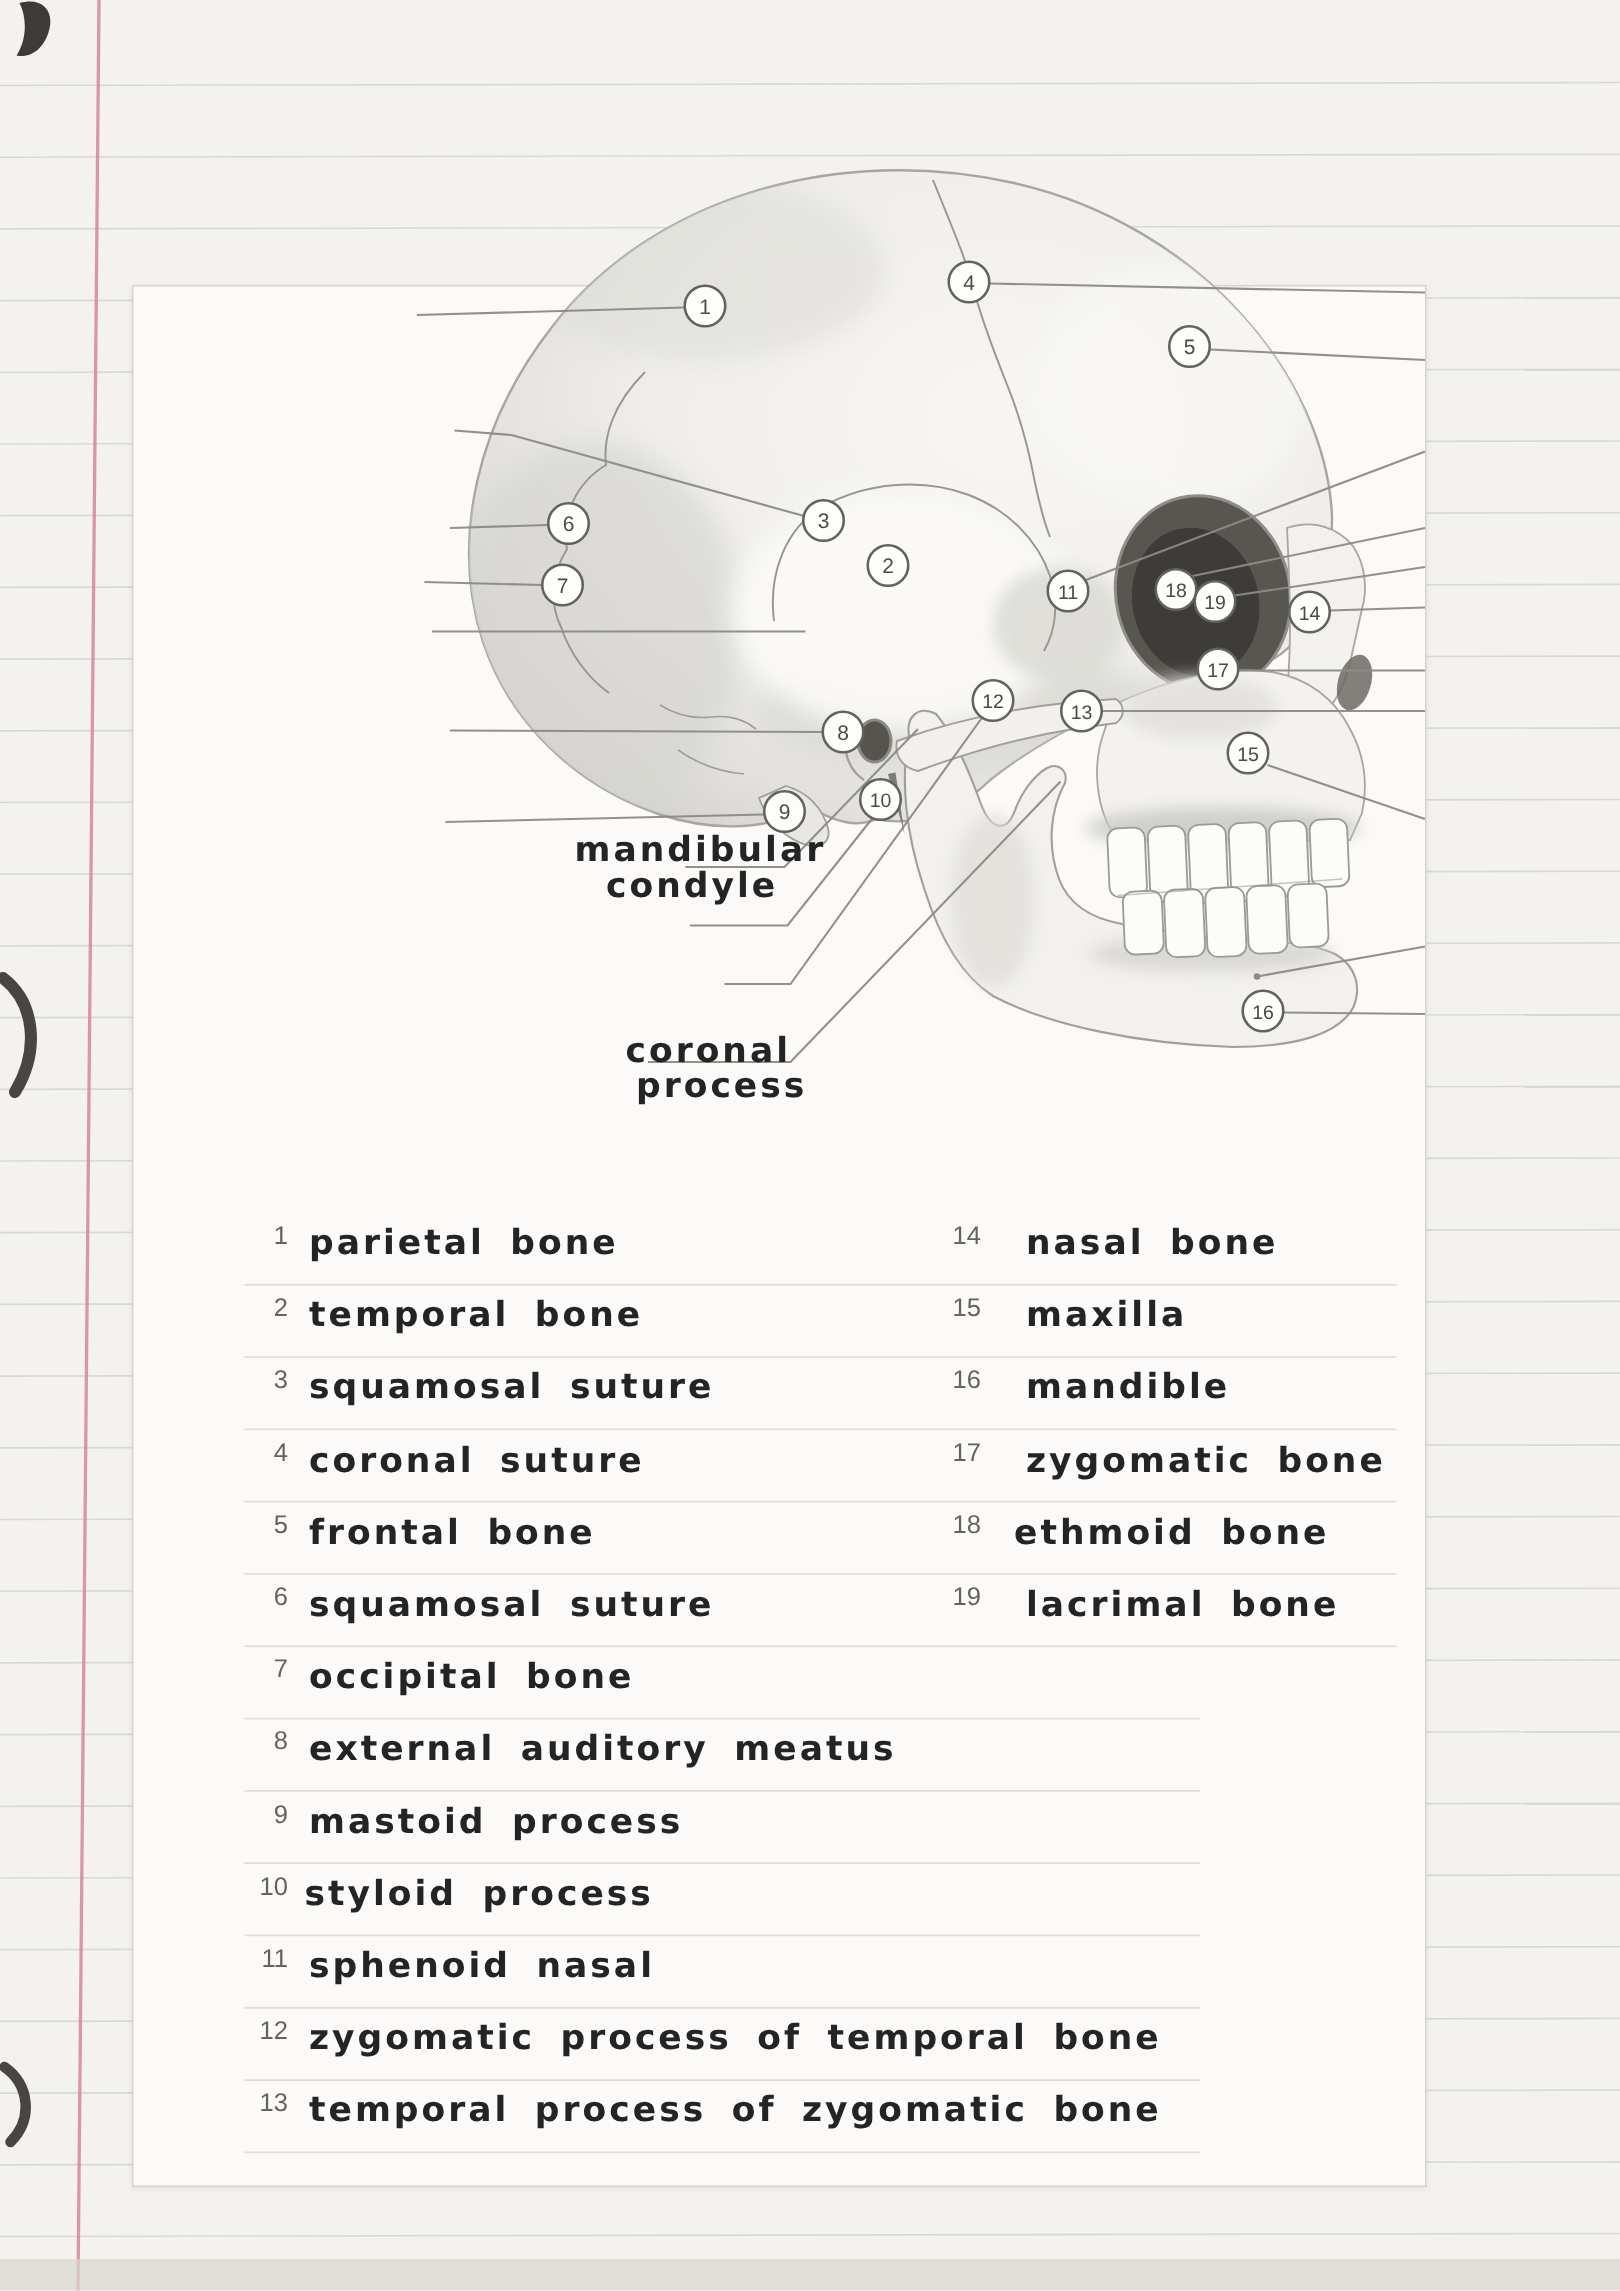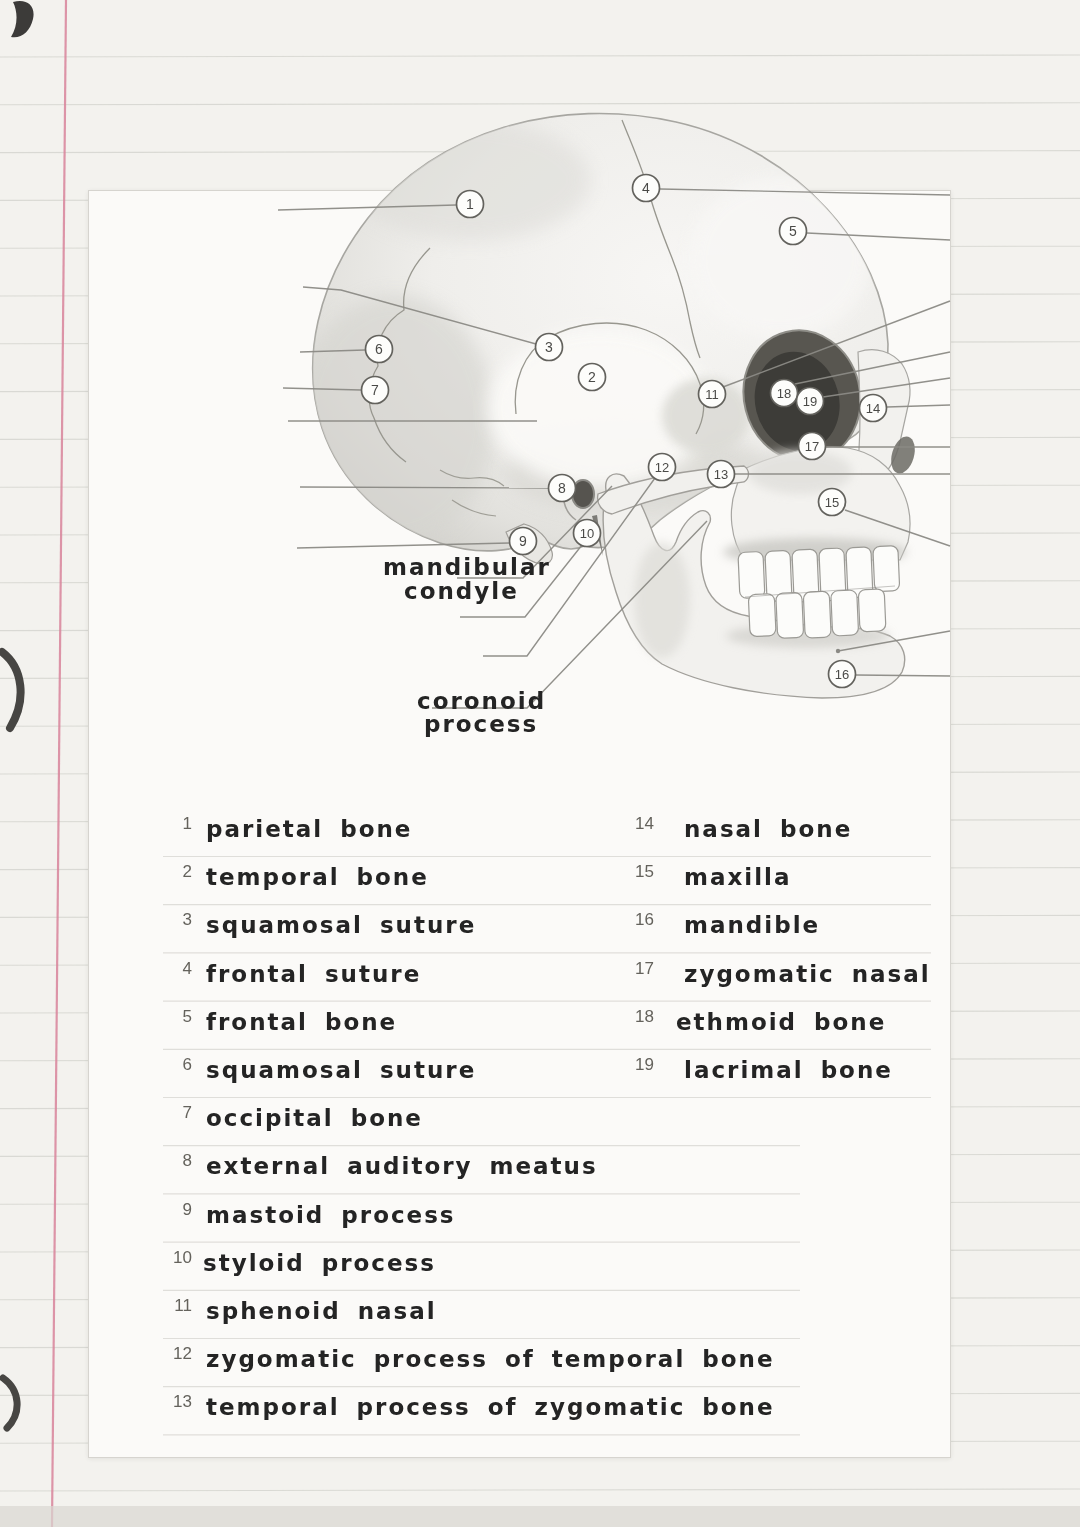--- a/index.html
+++ b/index.html
@@ -282,32 +282,32 @@
           <circle cx="810" cy="401" r="13.5" fill="#fdfdfb" stroke="#63625d" stroke-width="1.7"></circle>
           <text x="810" y="406" text-anchor="middle" font-family="&quot;Liberation Sans&quot;, sans-serif" font-size="13" fill="#4a4a47">19</text>
         </g>
       </g>
   </svg>
 
   <div class="text-layer" id="text-layer">
     <div id="annotations">
         <div class="hand ann-text" style="left: 383px; top: 556px;">mandibular</div>
         <div class="hand ann-text" style="left: 404px; top: 580px;">condyle</div>
-        <div class="hand ann-text" style="left: 417px; top: 690px;">coronoid</div>
+        <div class="hand ann-text" style="left: 417px; top: 690px;">coronal</div>
         <div class="hand ann-text" style="left: 424px; top: 713px;">process</div>
       </div>
     <div id="legend">
         <div class="legend-num" style="left: 164px; top: 815px;">1</div>
         <div class="hand legend-text" style="left: 206px; top: 818px; text-align: center;">parietal bone</div>
         <div class="legend-num" style="left: 164px; top: 863.2px;">2</div>
         <div class="hand legend-text" style="left: 206px; top: 866.2px;">temporal bone</div>
         <div class="legend-num" style="left: 164px; top: 911.4px;">3</div>
         <div class="hand legend-text" style="left: 206px; top: 914.4px;">squamosal suture</div>
         <div class="legend-num" style="left: 164px; top: 959.6px;">4</div>
-        <div class="hand legend-text" style="left: 206px; top: 962.6px;">frontal suture</div>
+        <div class="hand legend-text" style="left: 206px; top: 962.6px;">coronal suture</div>
         <div class="legend-num" style="left: 164px; top: 1007.8px;">5</div>
         <div class="hand legend-text" style="left: 206px; top: 1010.8px;">frontal bone</div>
         <div class="legend-num" style="left: 164px; top: 1056px;">6</div>
         <div class="hand legend-text" style="left: 206px; top: 1059px;">squamosal suture</div>
         <div class="legend-num" style="left: 164px; top: 1104.2px;">7</div>
         <div class="hand legend-text" style="left: 206px; top: 1107.2px;">occipital bone</div>
         <div class="legend-num" style="left: 164px; top: 1152.4px;">8</div>
         <div class="hand legend-text" style="left: 206px; top: 1155.4px;">external auditory meatus</div>
         <div class="legend-num" style="left: 164px; top: 1200.6px;">9</div>
         <div class="hand legend-text" style="left: 206px; top: 1203.6px;">mastoid process</div>
@@ -319,21 +319,21 @@
         <div class="hand legend-text" style="left: 206px; top: 1348.2px;">zygomatic process of temporal bone</div>
         <div class="legend-num" style="left: 164px; top: 1393.4px;">13</div>
         <div class="hand legend-text" style="left: 206px; top: 1396.4px;">temporal process of zygomatic bone</div>
         <div class="legend-num" style="left: 626px; top: 815px;">14</div>
         <div class="hand legend-text" style="left: 684px; top: 818px;">nasal bone</div>
         <div class="legend-num" style="left: 626px; top: 863.2px;">15</div>
         <div class="hand legend-text" style="left: 684px; top: 866.2px;">maxilla</div>
         <div class="legend-num" style="left: 626px; top: 911.4px;">16</div>
         <div class="hand legend-text" style="left: 684px; top: 914.4px; text-align: center;">mandible</div>
         <div class="legend-num" style="left: 626px; top: 959.6px;">17</div>
-        <div class="hand legend-text" style="left: 684px; top: 962.6px;">zygomatic nasal</div>
+        <div class="hand legend-text" style="left: 684px; top: 962.6px;">zygomatic bone</div>
         <div class="legend-num" style="left: 626px; top: 1007.8px;">18</div>
         <div class="hand legend-text" style="left: 676px; top: 1010.8px;">ethmoid bone</div>
         <div class="legend-num" style="left: 626px; top: 1056px;">19</div>
         <div class="hand legend-text" style="left: 684px; top: 1059px;">lacrimal bone</div>
       </div>
   </div>
 
 </div>
 
 </body></html>

